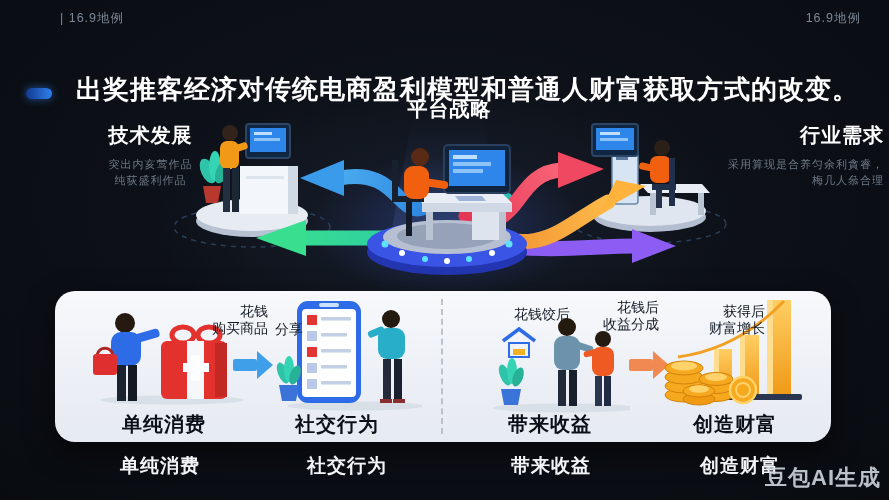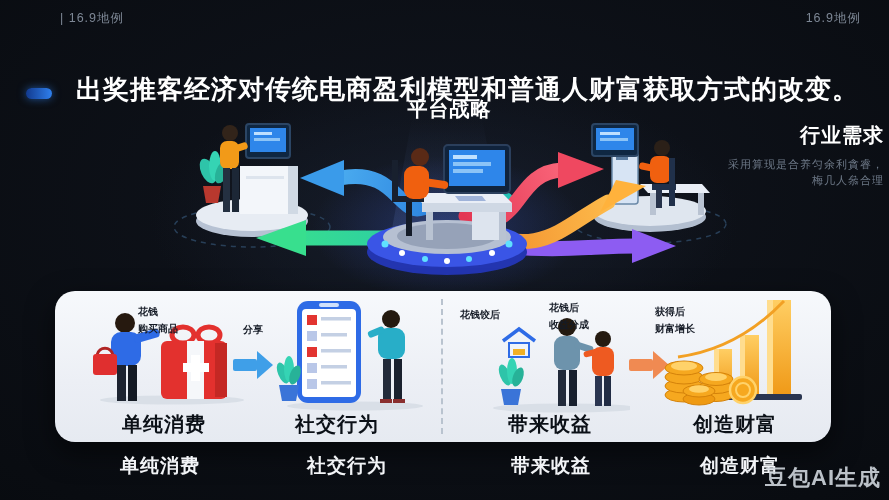--- a/index.html
+++ b/index.html
@@ -23,41 +23,48 @@
   .node-title { font-size:20px; font-weight:800; color:#fff; letter-spacing:1px; }
   .node-sub { margin-top:7px; font-size:11px; line-height:16px; color:#6e7988; letter-spacing:1px; }
   .node-tech { left:78px; top:122px; width:145px; text-align:center; }
   .node-platform { left:377px; top:96px; width:145px; text-align:center; }
   .node-industry { left:706px; top:122px; width:178px; text-align:right; }
   .illustration { position:absolute; left:0; top:88px; width:889px; height:202px; z-index:1; }
   .panel { position:absolute; left:55px; top:291px; width:776px; height:151px; border-radius:20px;
     background:linear-gradient(180deg,#f7f9fc 0%, #eceff5 60%, #e6eaf1 100%);
     box-shadow:0 10px 28px rgba(0,0,0,.55); z-index:2; }
   .divider { position:absolute; left:386px; top:8px; height:135px; width:0; border-left:2px dashed #b9c3cf; }
-  .note { position:absolute; text-align:left; font-size:10px; line-height:17px; font-weight:700; color:#151b26; z-index:3; }
+  .note { position:absolute; text-align:right; font-size:14px; line-height:17px; font-weight:400; color:#151b26; z-index:3; }
   .panel-label { position:absolute; top:120px; text-align:center; font-size:20px; font-weight:900; color:#0b1017; letter-spacing:1px; z-index:3; }
   .pill-svg { position:absolute; z-index:2; }
   .bottom-label { position:absolute; top:453px; width:130px; text-align:center;
     font-size:19px; font-weight:800; color:#f2f4f7; letter-spacing:1px; z-index:2; }
   .watermark { position:absolute; right:8px; top:463px; font-size:22px; font-weight:800;
     color:rgba(203,209,216,.92); letter-spacing:1px; z-index:4; }
 </style>
 </head>
 <body>
 
 <div class="stage">
 
   <div class="tag tag-left">| 16.9地例</div>
   <div class="tag tag-right">16.9地例</div>
 
   <div class="title-row">
     <span class="title-dash"></span>
     <h1 class="title">出奖推客经济对传统电商盈利模型和普通人财富获取方式的改变。</h1>
   </div>
 
+  <div class="node node-tech">
+    <div class="node-title">技术发展</div>
+    <div class="node-sub">
+      <span>突出内亥莺作品</span><br>
+      <span>纯荻盛利作品</span>
+    </div>
+  </div>
   <div class="node node-platform">
     <div class="node-title">平台战略</div>
   </div>
   <div class="node node-industry">
     <div class="node-title">行业需求</div>
     <div class="node-sub">
       <span>采用算现是合养匀余利貪睿，</span><br>
       <span>梅几人叅合理</span>
     </div>
   </div>

